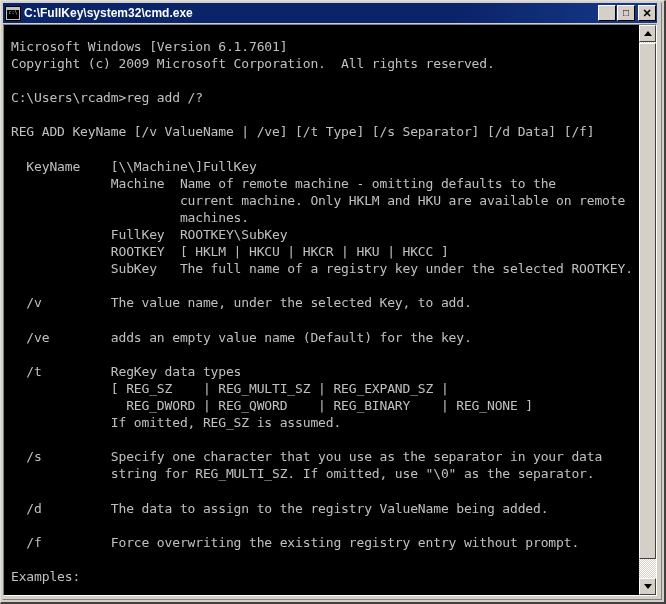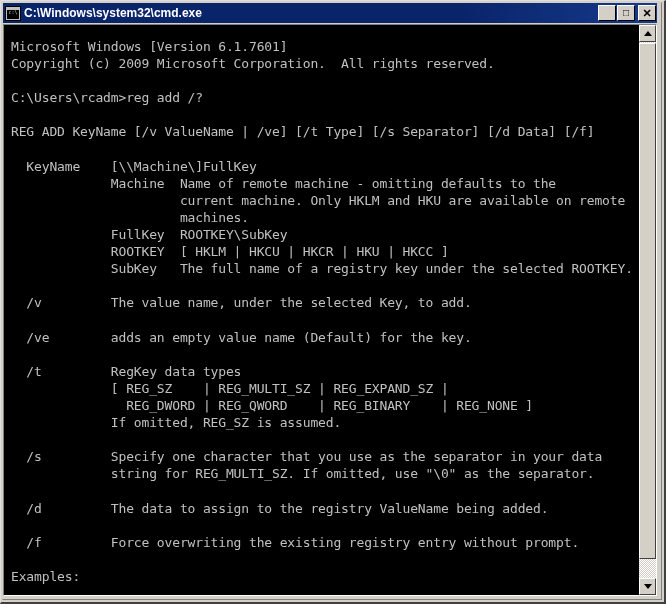--- a/index.html
+++ b/index.html
@@ -221,21 +221,21 @@
   }
 </style>
 </head>
 <body>
 
 <div id="cmd-window">
   <div id="window-inner"></div>
 
   <div id="title-bar">
     <div id="title-icon"></div>
-    <div id="title-text">C:\Windows\system32\cmd.exe</div>
+    <div id="title-text">C:\FullKey\system32\cmd.exe</div>
     <div class="win-btn" id="btn-minimize">
         <span class="glyph">_</span>
       </div>
     <div class="win-btn" id="btn-maximize">
         <span class="glyph">□</span>
       </div>
     <div class="win-btn" id="btn-close">
         <span class="glyph">✕</span>
       </div>
   </div>

